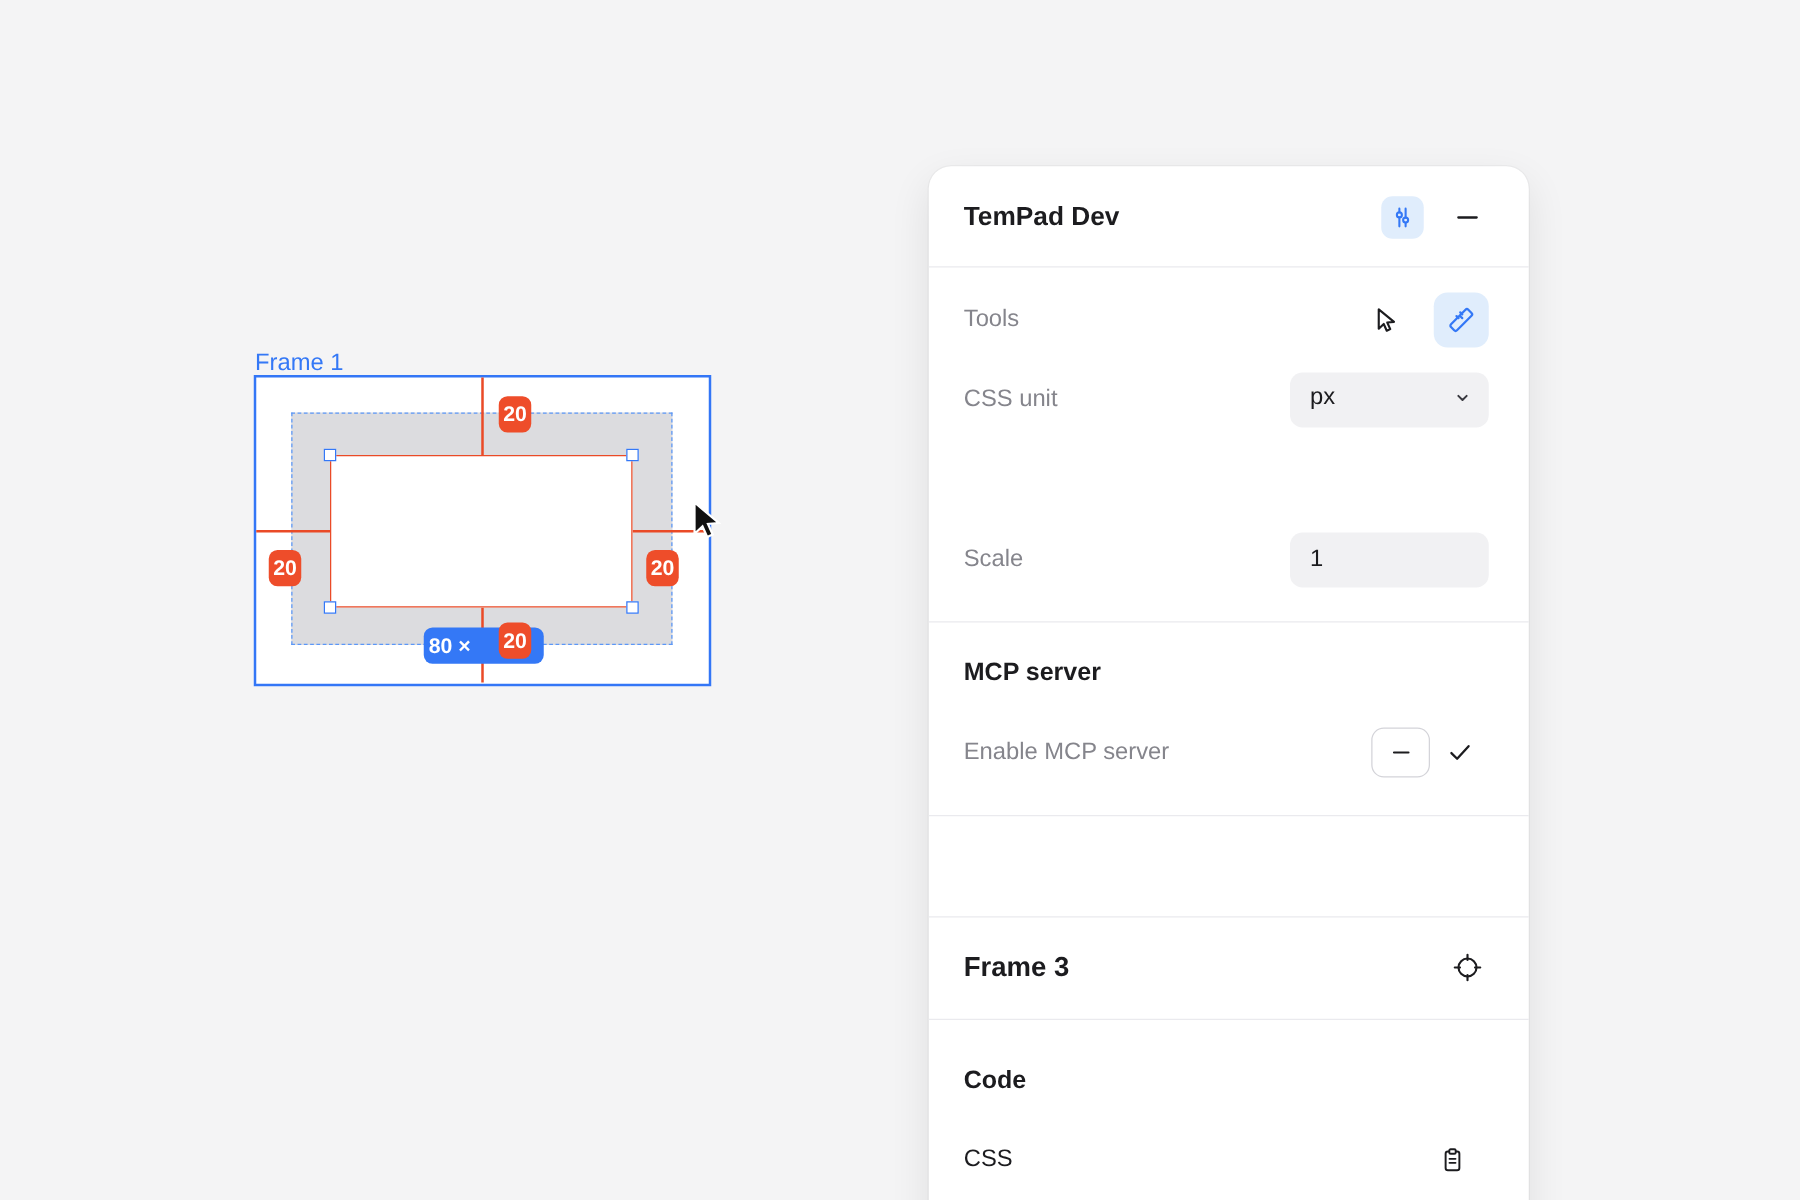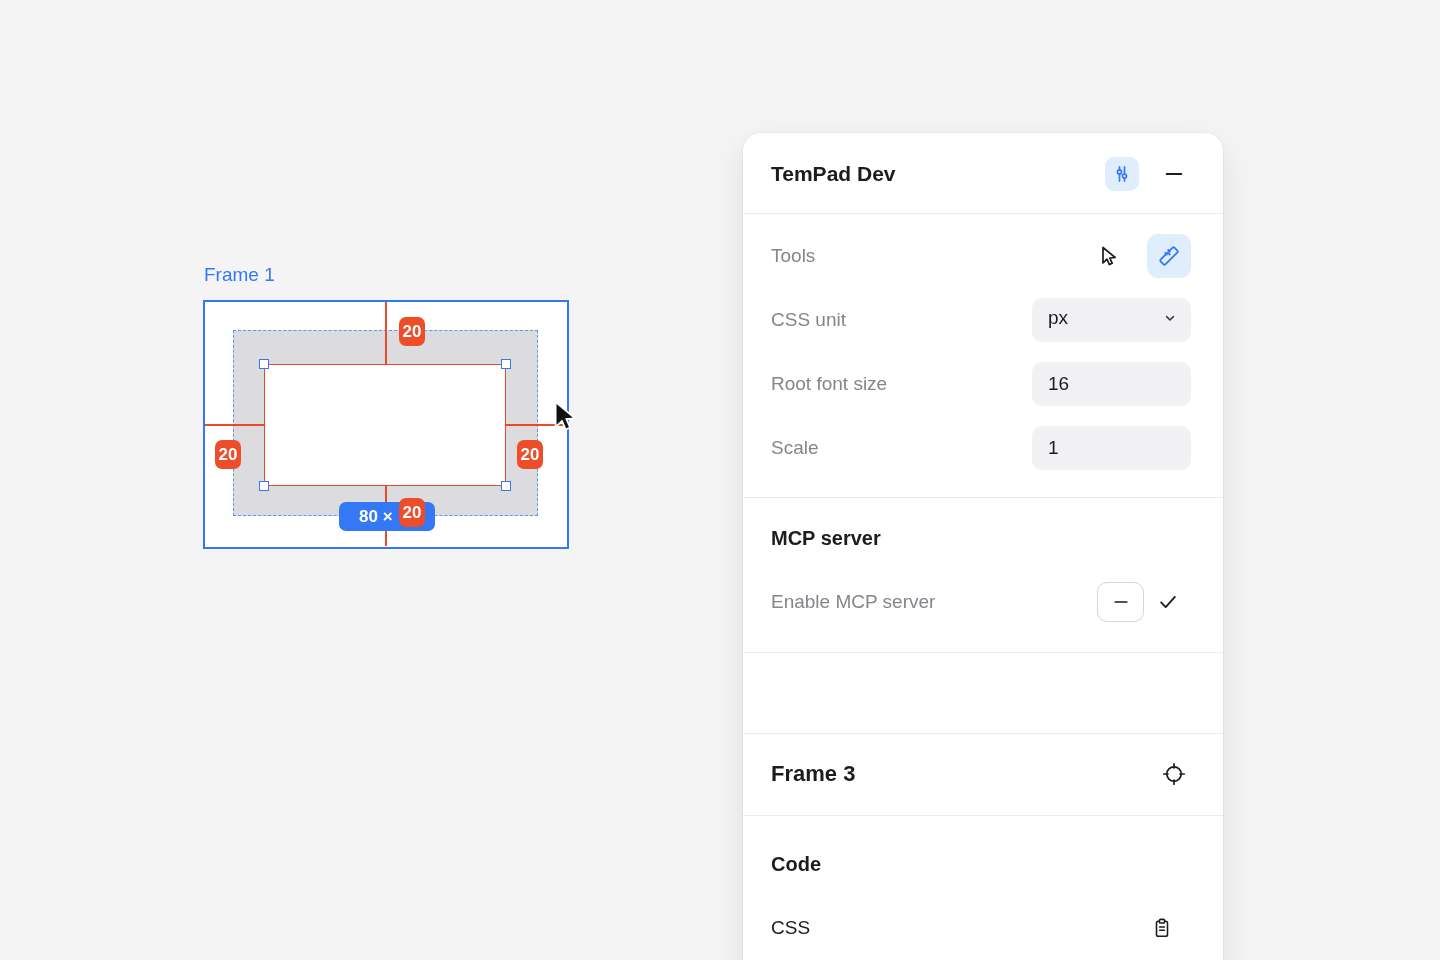--- a/index.html
+++ b/index.html
@@ -15,21 +15,21 @@
   html,body{width:1440px;height:960px;overflow:hidden}
   body{
     background:#f4f4f5;
     font-family:"Liberation Sans","DejaVu Sans",sans-serif;
     position:relative;
     color:var(--ink);
   }
 
   
   .frame-label{
-    position:absolute;left:204px;top:264px;
+    position:absolute;left:204px;top:280px;
     font-size:19px;font-weight:500;color:var(--accent);
     cursor:default;
   }
   .frame{
     position:absolute;left:203px;top:300px;width:366px;height:249px;
     background:#fff;border:2.5px solid #3376f6;
   }
   .pad-area{
     position:absolute;left:28px;top:28px;width:305px;height:186px;
     background:#dcdcdf;border:1.5px dashed #5b97f8;z-index:1;
@@ -55,21 +55,21 @@
     position:absolute;width:26px;height:29px;border-radius:7px;
     background:var(--badge);color:#fff;font-size:17px;font-weight:700;
     display:flex;align-items:center;justify-content:center;z-index:6;
   }
   .badge.b-top{left:194px;top:15px}
   .badge.b-left{left:10px;top:138px}
   .badge.b-right{left:312px;top:138px}
   .badge.b-bottom{left:194px;top:196px;z-index:7}
   .badge.b-size{
     left:134px;top:200px;width:96px;background:var(--accent);
-    justify-content:flex-start;padding-left:20px;z-index:6;border-radius:7px;
+    justify-content:flex-start;padding-left:4px;z-index:6;border-radius:7px;
   }
   .cursor-gfx{position:absolute;left:550px;top:400px;z-index:9}
 
   
   .panel{
     position:absolute;left:743px;top:133px;width:480px;height:860px;
     background:#fff;border-radius:18px;
     box-shadow:0 12px 32px rgba(0,0,0,.09),0 0 0 1px rgba(0,0,0,.03);
   }
   .divider{position:absolute;left:0;right:0;height:1px;background:var(--divider)}
@@ -215,24 +215,20 @@
     <div class="select">
       <span>px</span>
       <span>
         <svg width="16" height="16" viewBox="0 0 24 24" fill="none" stroke="#3a3a40" stroke-width="2.4" stroke-linecap="round" stroke-linejoin="round">
             <path d="M7 10 l5 5 l5 -5"></path>
           </svg>
       </span>
     </div>
   </div>
 
-  <div class="prow r-root">
-    <div class="lbl">Root font size</div>
-    <input class="field-input" value="16" style="">
-  </div>
 
   <div class="prow r-scale">
     <div class="lbl">Scale</div>
     <input class="field-input" value="1" style="">
   </div>
   <div class="divider d2"></div>
 
   <div class="prow r-enable">
     <div class="lbl">Enable MCP server</div>
     <div class="seg">

